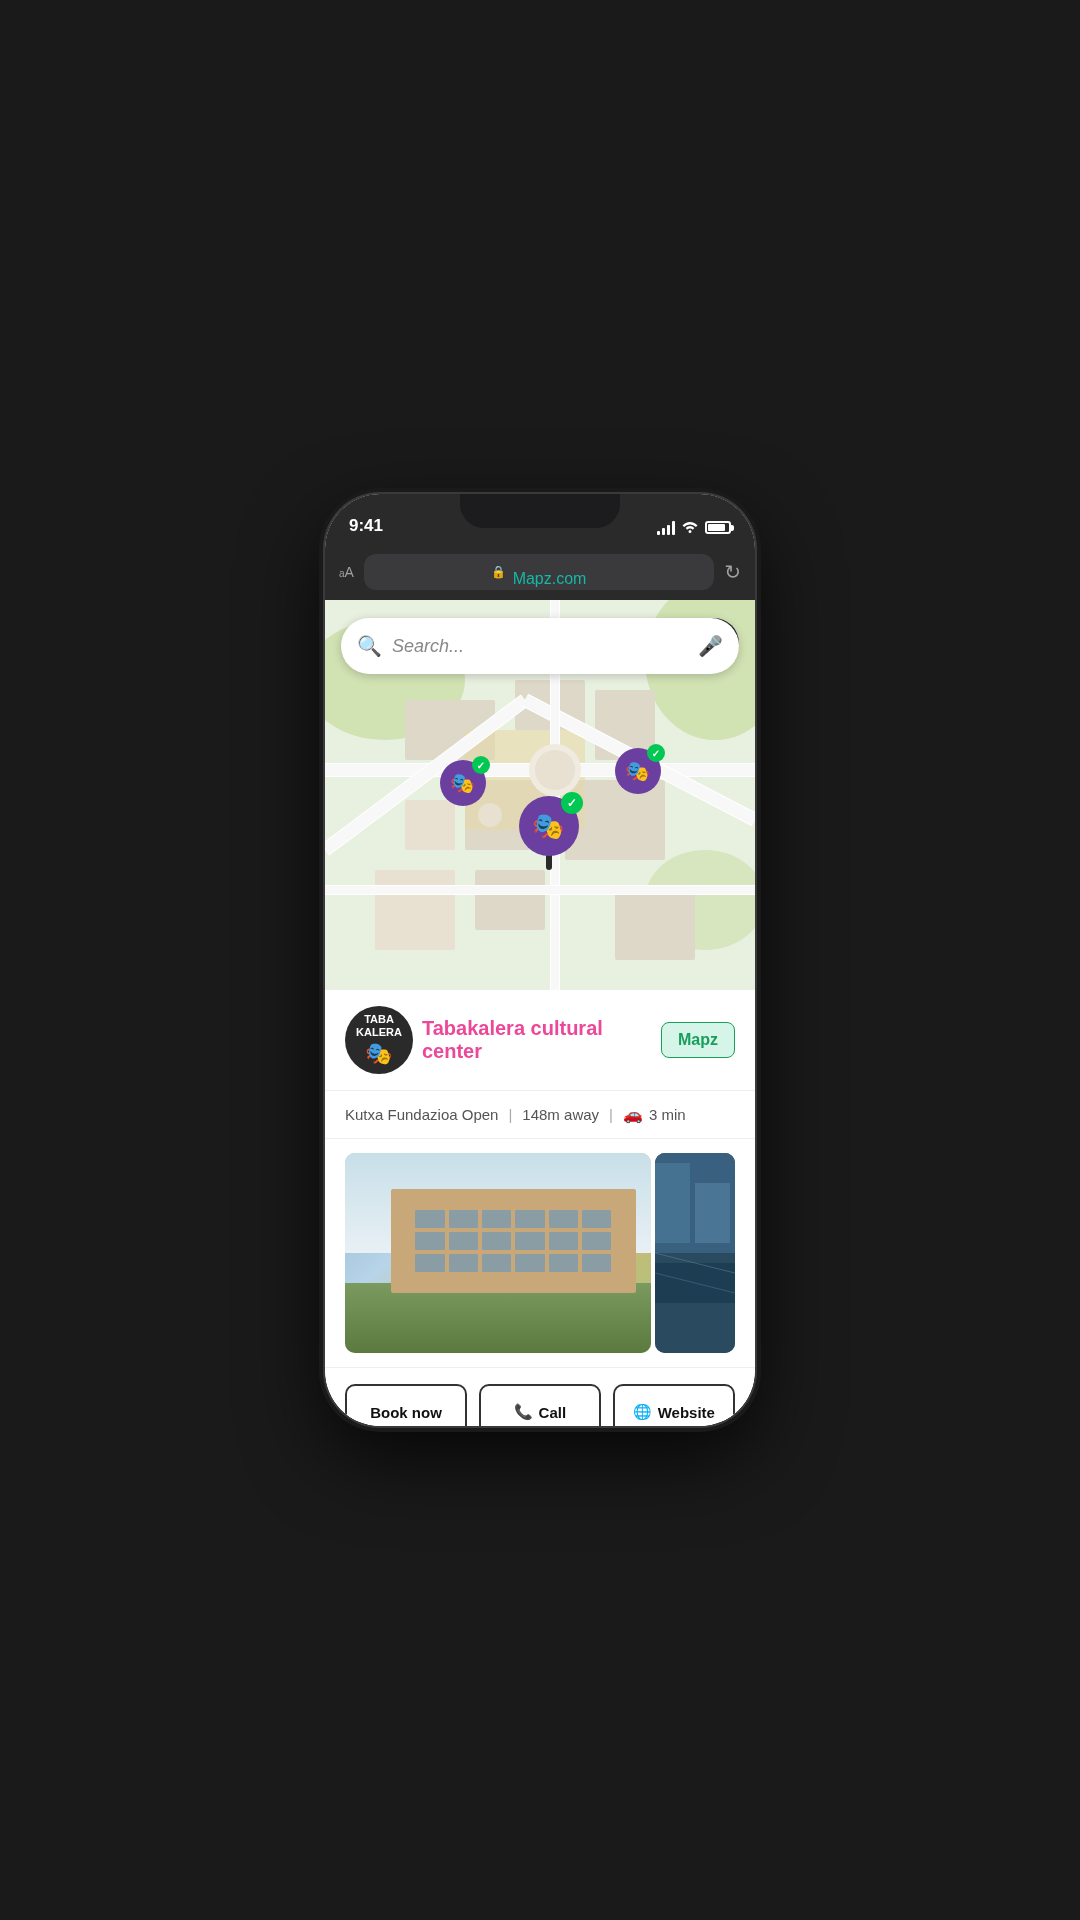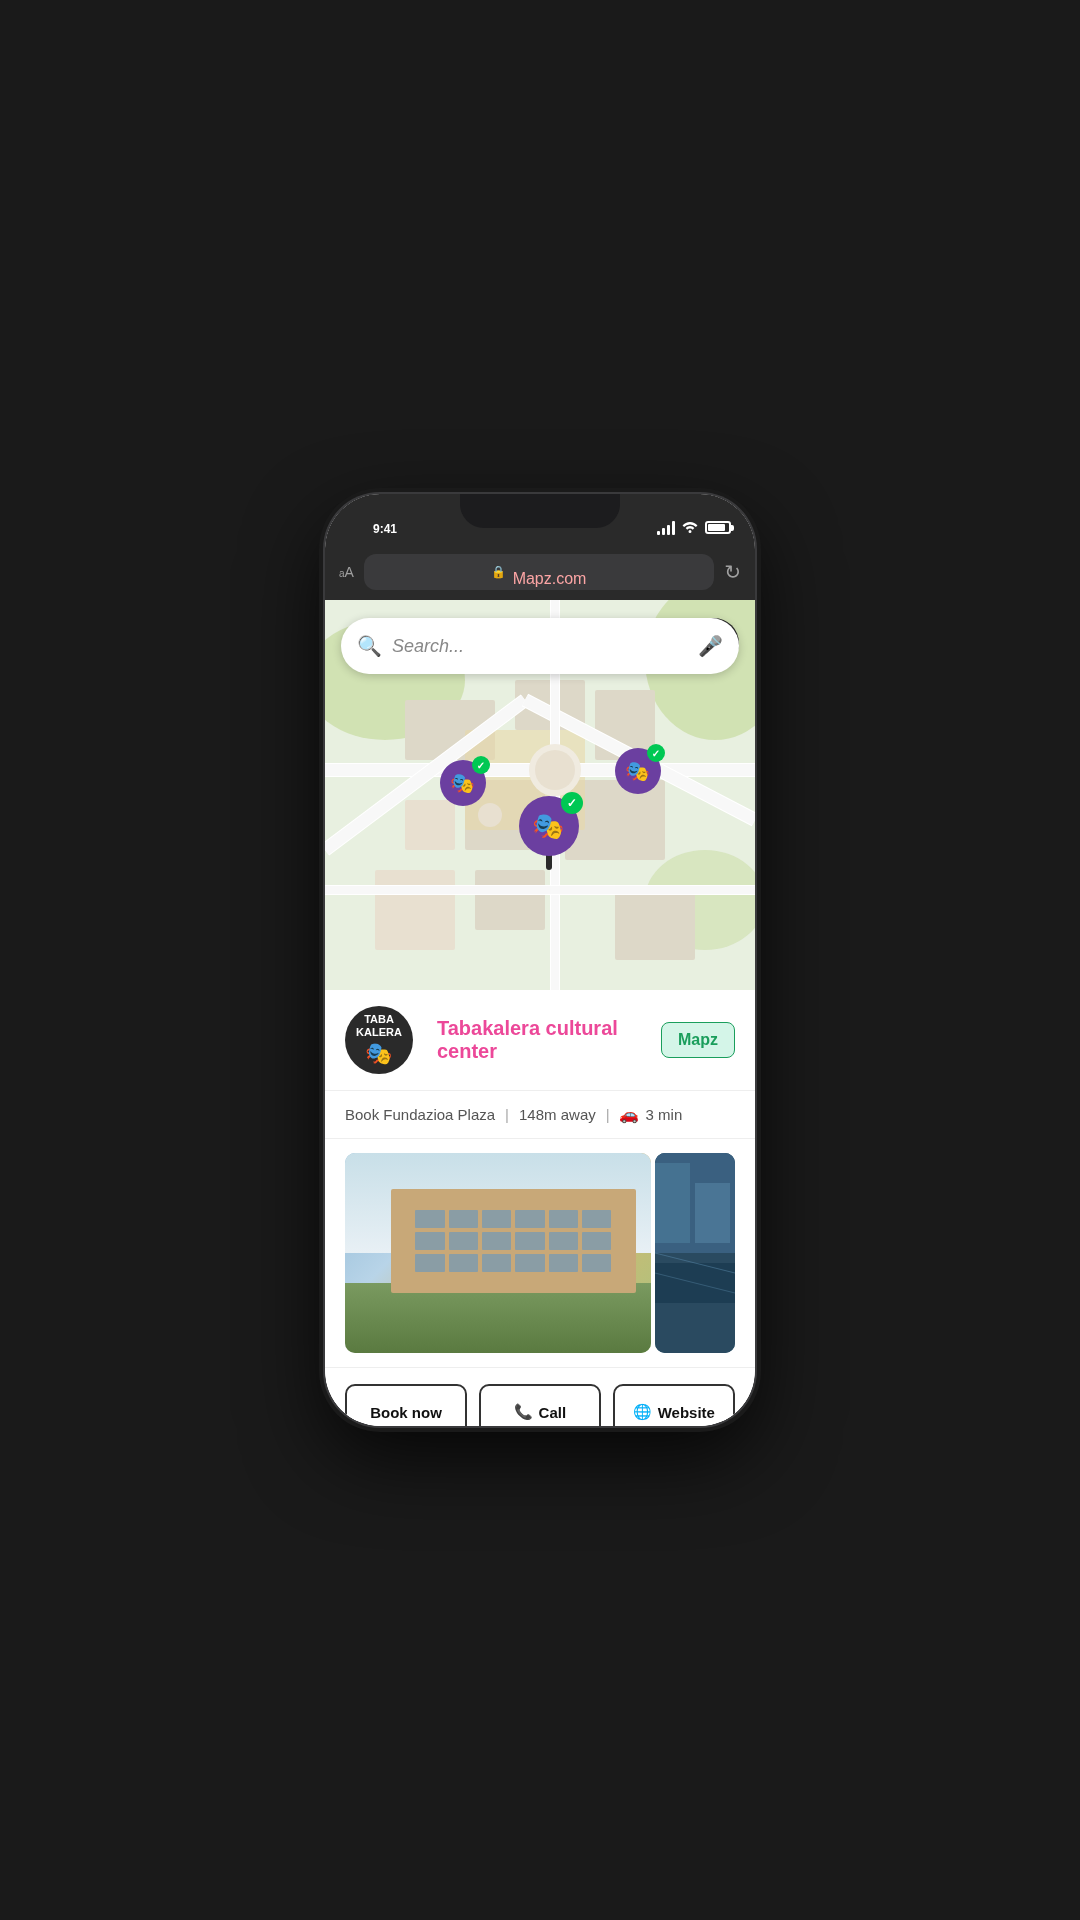--- a/index.html
+++ b/index.html
@@ -44,23 +44,22 @@
       background: #2a2a2a;
       display: flex;
       align-items: flex-end;
       padding: 0 24px 8px;
       justify-content: space-between;
       position: relative;
       z-index: 10;
     }
     .status-time {
       color: white;
-      font-size: 12px;
+      font-size: 17px;
       font-weight: 600;
-      margin-left: 24px;
     }
     .status-icons {
       display: flex;
       align-items: center;
       gap: 6px;
     }
     .signal-bars {
       display: flex;
       align-items: flex-end;
       gap: 2px;
@@ -124,21 +123,21 @@
       display: flex;
       align-items: center;
       justify-content: center;
       gap: 6px;
     }
     .lock-icon {
       color: #a0a0a0;
       font-size: 12px;
     }
     .url-text {
-      color: #fca5a5;
+      color: #14b8a6;
       font-size: 16px;
       font-weight: 400;
       margin-top: 14px;
     }
     .refresh-btn {
       color: #a0a0a0;
       font-size: 20px;
     }
     
     .map-container {
@@ -258,21 +257,21 @@
     .detail-panel {
       background: white;
       flex: 1;
       padding: 0;
     }
     
     .venue-header {
       display: flex;
       align-items: center;
       padding: 16px 20px;
-      gap: 24px;
+      gap: 9px;
       border-bottom: 1px solid #eee;
     }
     .venue-logo {
       width: 68px; height: 68px;
       background: #2a2a2a;
       border-radius: 50%;
       display: flex;
       align-items: center;
       justify-content: center;
       flex-shrink: 0;
@@ -528,21 +527,21 @@
           <div>
             <div class="venue-logo-text">TABA<br>KALERA</div>
             <div class="venue-logo-icon" style="text-align:center">🎭</div>
           </div>
         </div>
         <span class="venue-name">Tabakalera cultural center</span>
         <div class="open-badge">Mapz</div>
       </div>
 
       <div class="location-info">
-        <span>Book Fundazioa Plaza</span>
+        <span>Kutxa Fundazioa Open</span>
         <span class="separator">|</span>
         <span>148m away</span>
         <span class="separator">|</span>
         <span class="car-icon">🚗</span>
         <span>3 min</span>
       </div>
 
       <div class="photo-strip">
         <div class="photo-main">
           <div class="building-mockup">

